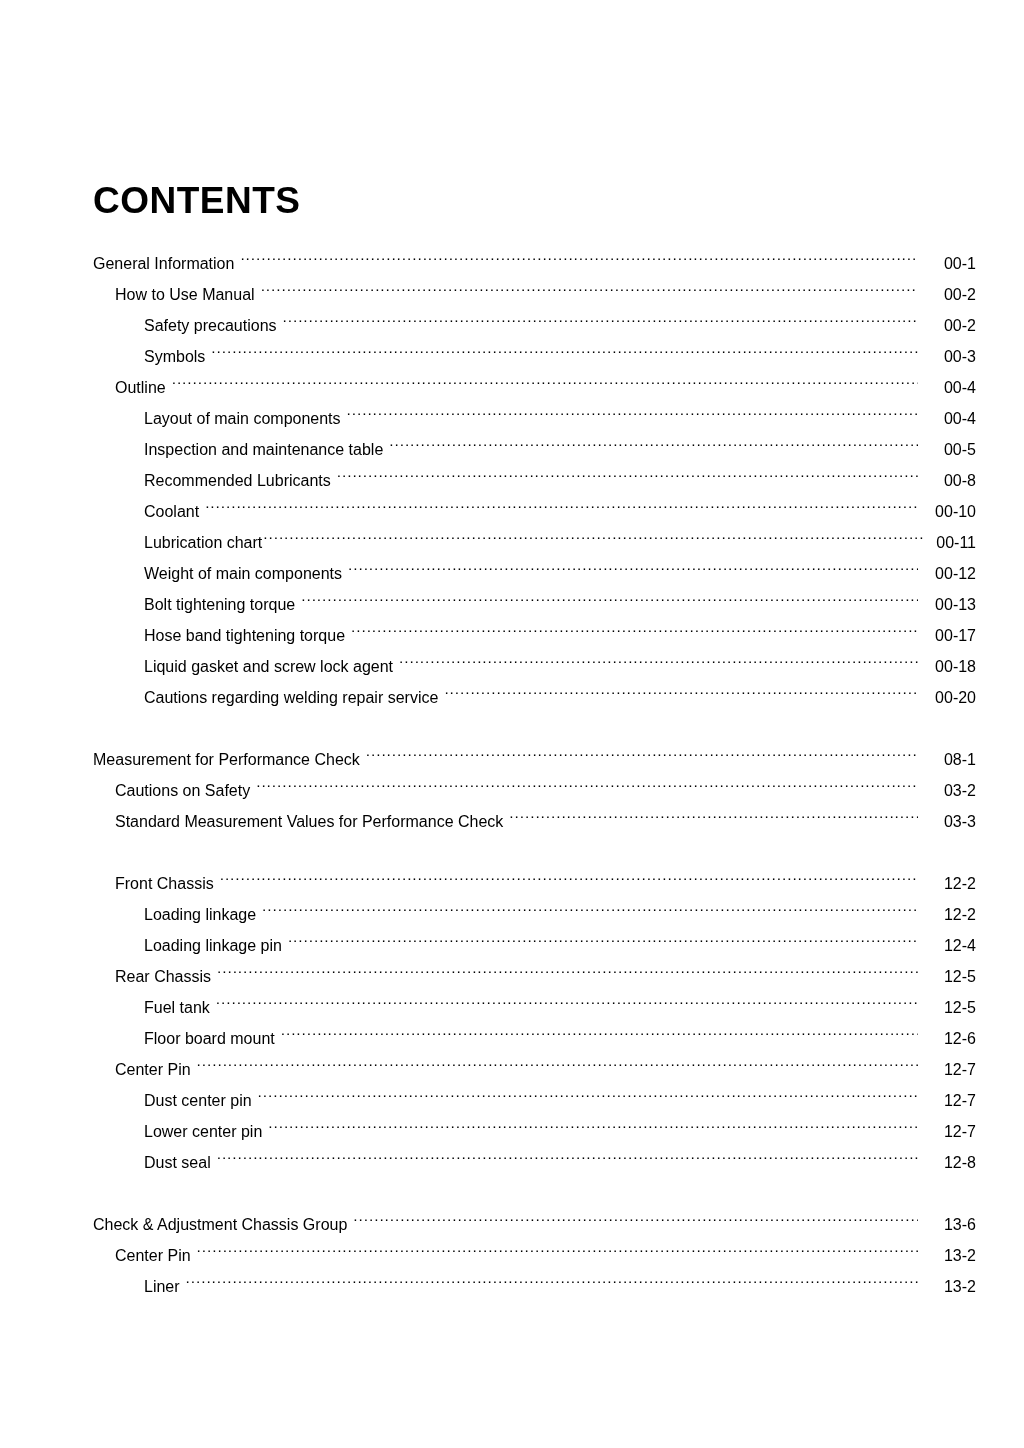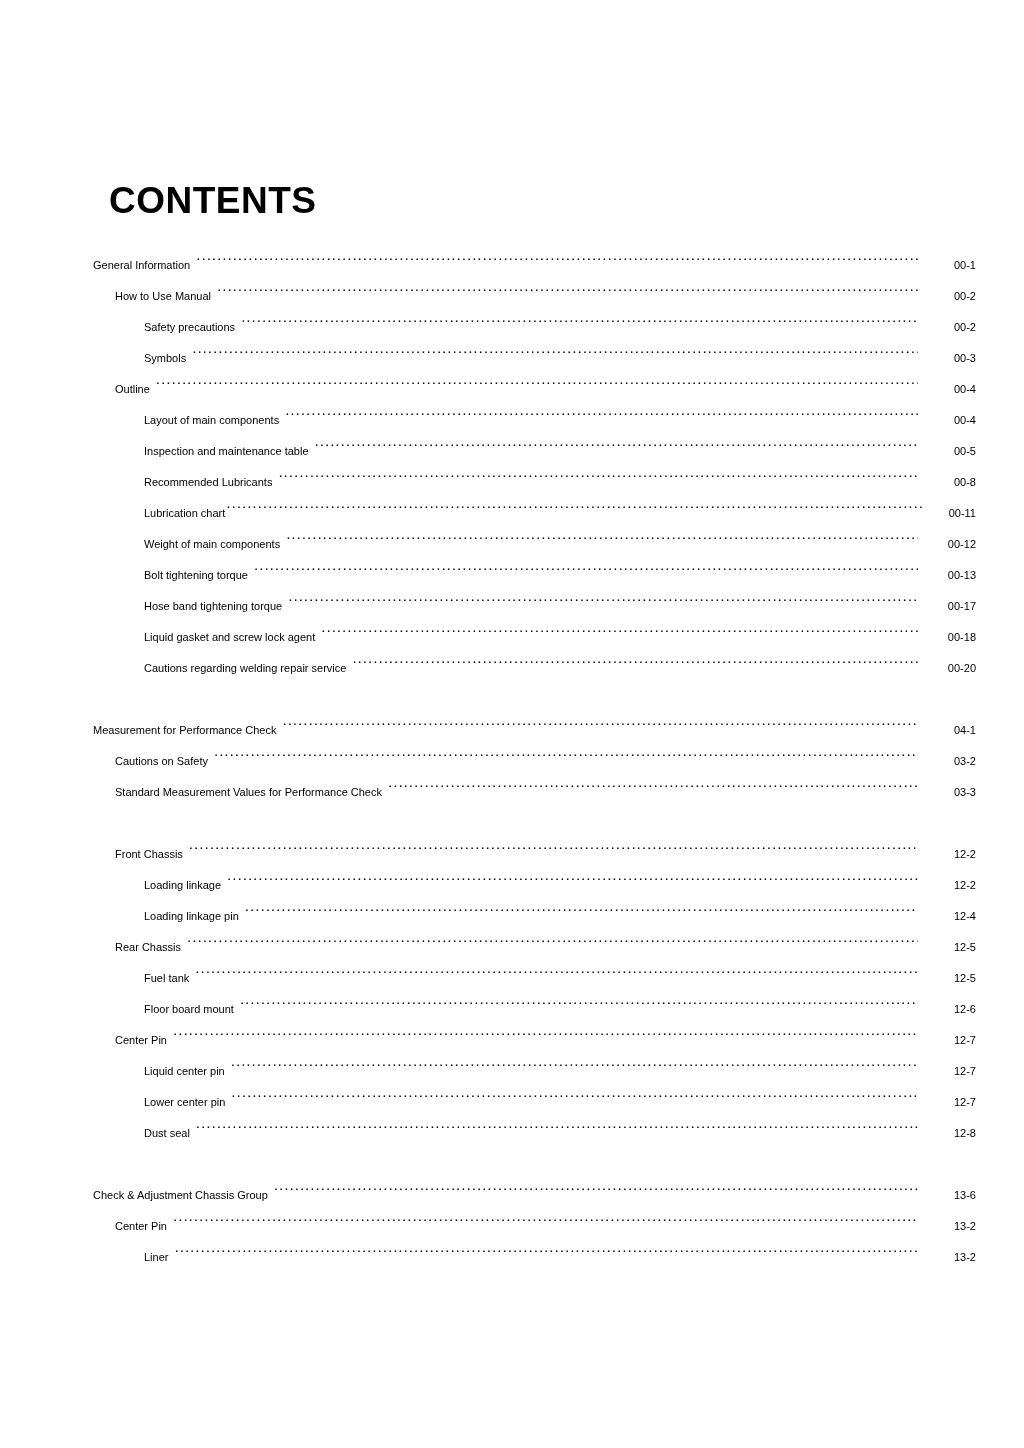--- a/index.html
+++ b/index.html
@@ -29,42 +29,41 @@
 
   #toc-title {
     position: absolute;
     left: 93px;
     top: 182px;
     font-size: 37px;
     font-weight: bold;
     letter-spacing: 0.5px;
     line-height: 1;
     white-space: nowrap;
-    margin-left: 16px;
   }
 
   #toc-list {
     position: absolute;
     left: 93px;
     top: 238px;
     width: 883px;
   }
 
   .toc-group {
     display: block;
   }
   .toc-group.gap {
     margin-top: 31px;
   }
 
   .toc-entry {
     display: flex;
     align-items: baseline;
     height: 31px;
-    font-size: 11px;
+    font-size: 16px;
     line-height: 31px;
     white-space: nowrap;
   }
 
   .toc-entry .entry-label {
     flex: 0 0 auto;
     padding-right: 6px;
   }
 
   .toc-entry.lvl-0 { padding-left: 0px; }
@@ -141,20 +140,25 @@
         <div class="toc-entry lvl-2">
           <span class="entry-label">Inspection and maintenance table</span>
           <span class="leader"></span>
           <span class="entry-page">00-5</span>
         </div>
         <div class="toc-entry lvl-2">
           <span class="entry-label">Recommended Lubricants</span>
           <span class="leader"></span>
           <span class="entry-page">00-8</span>
         </div>
+        <div class="toc-entry lvl-2">
+          <span class="entry-label">Coolant</span>
+          <span class="leader"></span>
+          <span class="entry-page">00-10</span>
+        </div>
         <div class="toc-entry lvl-2 tight">
           <span class="entry-label">Lubrication chart</span>
           <span class="leader"></span>
           <span class="entry-page">00-11</span>
         </div>
         <div class="toc-entry lvl-2">
           <span class="entry-label">Weight of main components</span>
           <span class="leader"></span>
           <span class="entry-page">00-12</span>
         </div>
@@ -176,21 +180,21 @@
         <div class="toc-entry lvl-2">
           <span class="entry-label">Cautions regarding welding repair service</span>
           <span class="leader"></span>
           <span class="entry-page">00-20</span>
         </div>
       </div>
       <div class="toc-group gap">
         <div class="toc-entry lvl-0">
           <span class="entry-label">Measurement for Performance Check</span>
           <span class="leader"></span>
-          <span class="entry-page">04-1</span>
+          <span class="entry-page">08-1</span>
         </div>
         <div class="toc-entry lvl-1">
           <span class="entry-label">Cautions on Safety</span>
           <span class="leader"></span>
           <span class="entry-page">03-2</span>
         </div>
         <div class="toc-entry lvl-1">
           <span class="entry-label">Standard Measurement Values for Performance Check</span>
           <span class="leader"></span>
           <span class="entry-page">03-3</span>
@@ -226,21 +230,21 @@
           <span class="entry-label">Floor board mount</span>
           <span class="leader"></span>
           <span class="entry-page">12-6</span>
         </div>
         <div class="toc-entry lvl-1">
           <span class="entry-label">Center Pin</span>
           <span class="leader"></span>
           <span class="entry-page">12-7</span>
         </div>
         <div class="toc-entry lvl-2">
-          <span class="entry-label">Liquid center pin</span>
+          <span class="entry-label">Dust center pin</span>
           <span class="leader"></span>
           <span class="entry-page">12-7</span>
         </div>
         <div class="toc-entry lvl-2">
           <span class="entry-label">Lower center pin</span>
           <span class="leader"></span>
           <span class="entry-page">12-7</span>
         </div>
         <div class="toc-entry lvl-2">
           <span class="entry-label">Dust seal</span>

